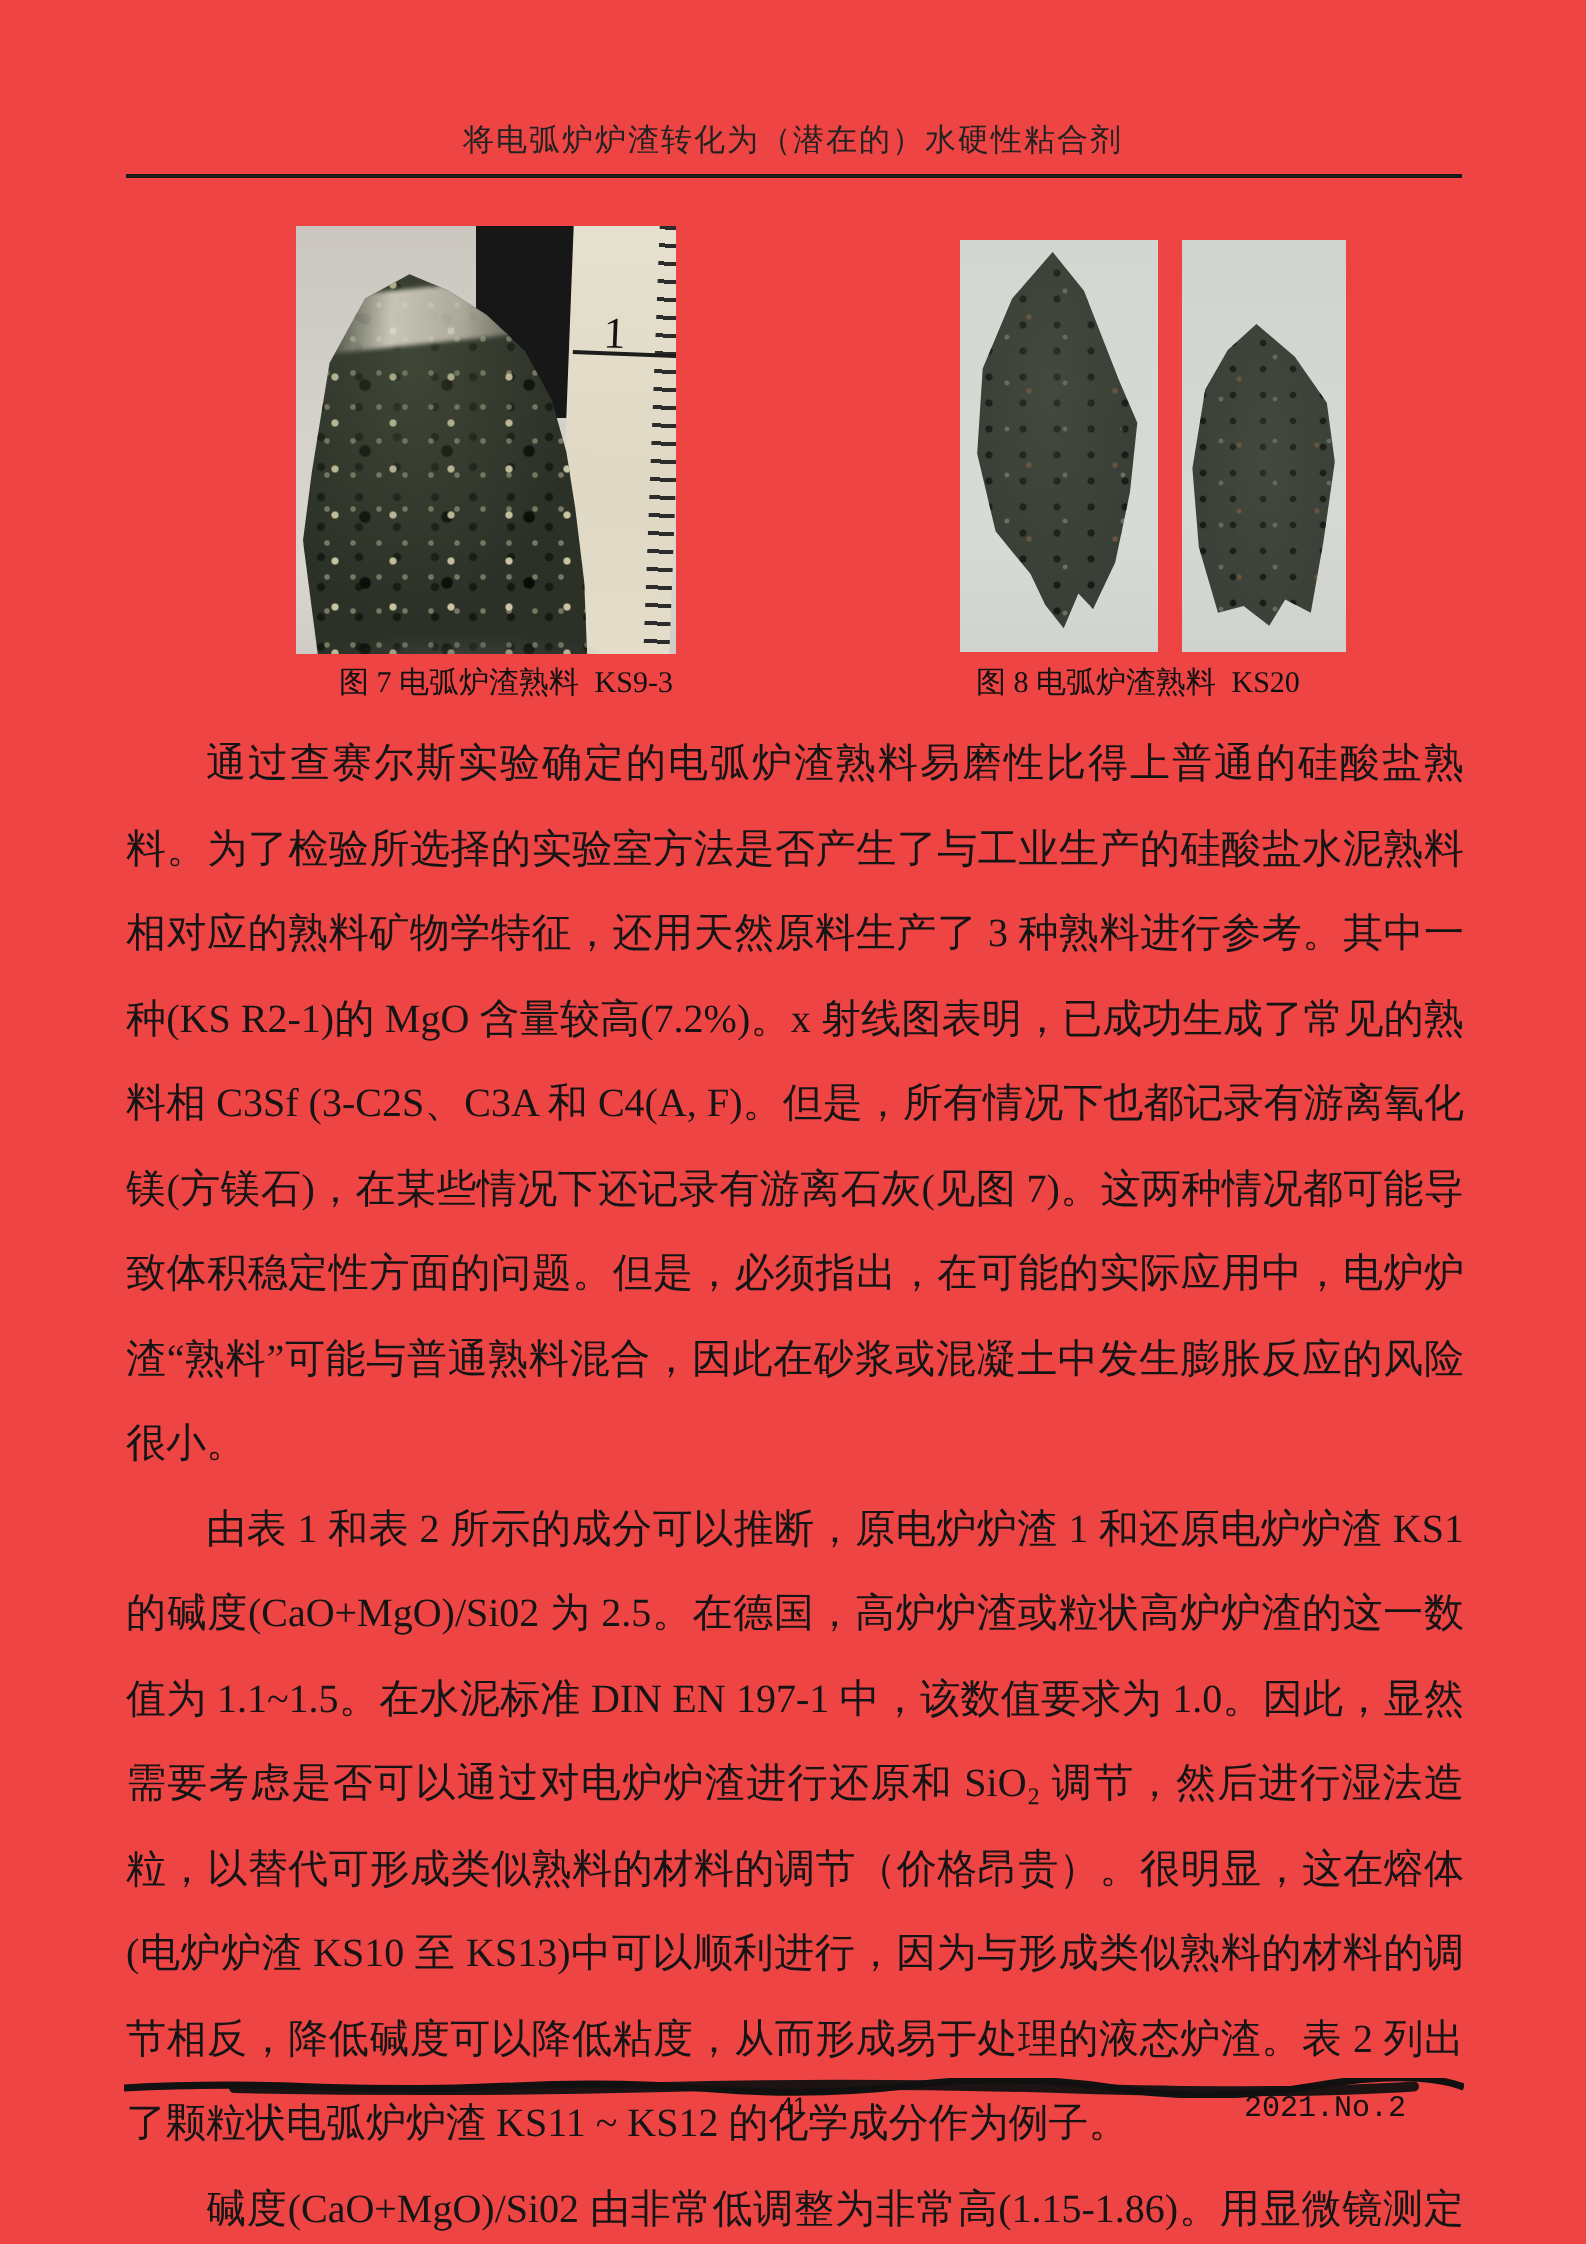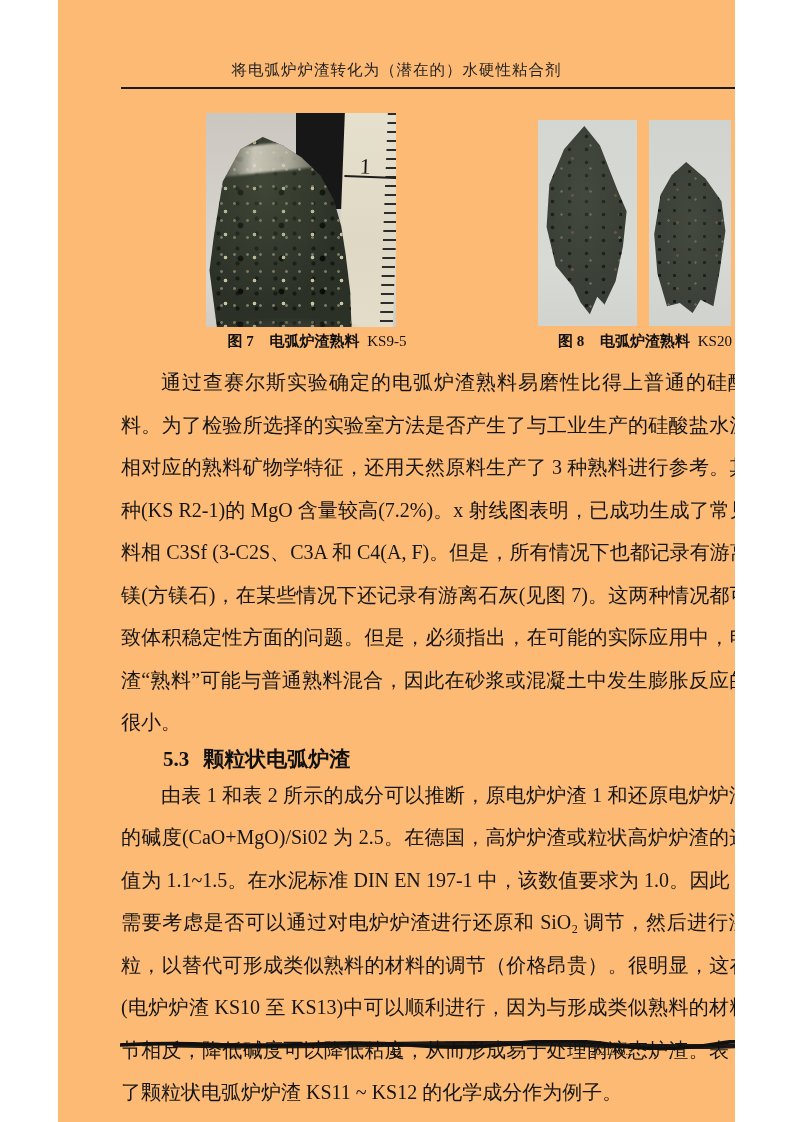--- a/index.html
+++ b/index.html
@@ -1,20 +1,20 @@
 <!DOCTYPE html>
 <html><head>
 <meta charset="utf-8">
 <style>
   html,body{margin:0;padding:0;background:#ffffff;}
   .page{
     position:relative;
-    width:677px;height:1122px;
+    width:793px;height:1122px;
     margin:0 auto;
-    background:#fdba74;
+    background:#ef4444;
     font-family:"Liberation Serif","DejaVu Serif",serif;
     color:#1a1a1a;
     overflow:hidden;
   }
   
   .header-title{
     position:absolute;top:60px;left:0;width:100%;
     text-align:center;font-size:15.5px;letter-spacing:1px;color:#222;
   }
   .header-rule{
@@ -102,21 +102,21 @@
       radial-gradient(circle, rgba(10,13,8,.75) 0 1.3px, transparent 2px),
       radial-gradient(circle, rgba(150,100,66,.5) 0 1px, transparent 1.6px),
       radial-gradient(circle, rgba(190,188,170,.35) 0 .9px, transparent 1.5px);
     background-size:100% 100%,15px 13px,39px 33px,27px 21px;
     background-position:0 0,1px 3px,7px 11px,4px 6px;
   }
   
   .caption{
     position:absolute;top:332px;font-size:15px;color:#111;white-space:nowrap;
   }
-  .caption .zh{font-weight:bold;font-family:"Liberation Serif","DejaVu Serif",serif;margin-left:12px;}
+  .caption .zh{font-weight:normal;font-family:"Liberation Serif","DejaVu Serif",serif;}
   .caption .code{font-weight:normal;font-family:"Liberation Serif",serif;margin-left:4px;}
   .caption-7{left:148px;width:210px;text-align:center;}
   .caption-8{left:452px;padding-left:36px;}
   
   .body-text{
     position:absolute;left:63px;top:361px;width:669px;
     font-size:20px;line-height:42.5px;text-align:justify;color:#151515;
   }
   .body-text p{margin:0;text-indent:2em;}
   .section-heading{
@@ -124,22 +124,22 @@
     text-indent:0;color:#111;
   }
   .section-heading .sec-no{margin-right:14px;}
   
   .footer-rule{position:absolute;left:62px;top:1036px;width:670px;height:10px;}
   .footer-page{
     position:absolute;left:0;top:1046px;width:100%;text-align:center;
     font-size:12px;font-family:"Liberation Sans","DejaVu Sans",sans-serif;color:#111;
   }
   .footer-issue{
-    position:absolute;right:102px;top:1046px;
-    font-size:10px;font-family:Liberation Serif, serif;color:#111;
+    position:absolute;right:90px;top:1046px;
+    font-size:15px;font-family:Liberation Mono, monospace;color:#111;
   }
 </style>
 </head>
 <body>
 
 <div class="page">
 
   <div class="header-title">将电弧炉炉渣转化为（潜在的）水硬性粘合剂</div>
   <div class="header-rule"></div>
 
@@ -159,33 +159,30 @@
   <div class="photo-right-a">
     <div class="rock-ks20-a"></div>
   </div>
   <div class="photo-right-b">
     <div class="rock-ks20-b"></div>
   </div>
 
   <div class="caption caption-7">
     <span class="zh">图 7</span>
     <span class="zh">电弧炉渣熟料</span>
-    <span class="code">KS9-5</span>
+    <span class="code">KS9-3</span>
   </div>
   <div class="caption caption-8">
     <span class="zh">图 8</span>
     <span class="zh">电弧炉渣熟料</span>
     <span class="code">KS20</span>
   </div>
 
   <div class="body-text">
     <p>通过查赛尔斯实验确定的电弧炉渣熟料易磨性比得上普通的硅酸盐熟料。为了检验所选择的实验室方法是否产生了与工业生产的硅酸盐水泥熟料相对应的熟料矿物学特征，还用天然原料生产了 3 种熟料进行参考。其中一种(KS R2-1)的 MgO 含量较高(7.2%)。x 射线图表明，已成功生成了常见的熟料相 C3Sf (3-C2S、C3A 和 C4(A, F)。但是，所有情况下也都记录有游离氧化镁(方镁石)，在某些情况下还记录有游离石灰(见图 7)。这两种情况都可能导致体积稳定性方面的问题。但是，必须指出，在可能的实际应用中，电炉炉渣“熟料”可能与普通熟料混合，因此在砂浆或混凝土中发生膨胀反应的风险很小。</p>
-    <p class="section-heading">
-      <span class="sec-no">5.3</span><span>颗粒状电弧炉渣</span>
-    </p>
     <p>由表 1 和表 2 所示的成分可以推断，原电炉炉渣 1 和还原电炉炉渣 KS1 的碱度(CaO+MgO)/Si02 为 2.5。在德国，高炉炉渣或粒状高炉炉渣的这一数值为 1.1~1.5。在水泥标准 DIN EN 197-1 中，该数值要求为 1.0。因此，显然需要考虑是否可以通过对电炉炉渣进行还原和 SiO₂ 调节，然后进行湿法造粒，以替代可形成类似熟料的材料的调节（价格昂贵）。很明显，这在熔体(电炉炉渣 KS10 至 KS13)中可以顺利进行，因为与形成类似熟料的材料的调节相反，降低碱度可以降低粘度，从而形成易于处理的液态炉渣。表 2 列出了颗粒状电弧炉炉渣 KS11 ~ KS12 的化学成分作为例子。</p>
     <p>碱度(CaO+MgO)/Si02 由非常低调整为非常高(1.15-1.86)。用显微镜测定的玻</p>
   </div>
 
   <div class="footer-rule">
     <svg width="670" height="10" viewBox="0 0 670 10">
       <path d="M0,5 Q45,2.5 95,4.5 T195,4 T295,5.5 T395,3.5 T495,5 T595,4 T670,4.5" fill="none" stroke="#111" stroke-width="3.6"></path>
       <path d="M55,5 Q160,7.2 265,4.6 T475,5.2 T645,4.2" fill="none" stroke="#111" stroke-width="5" stroke-linecap="round" opacity="0.95"></path>
     </svg>
   </div>

